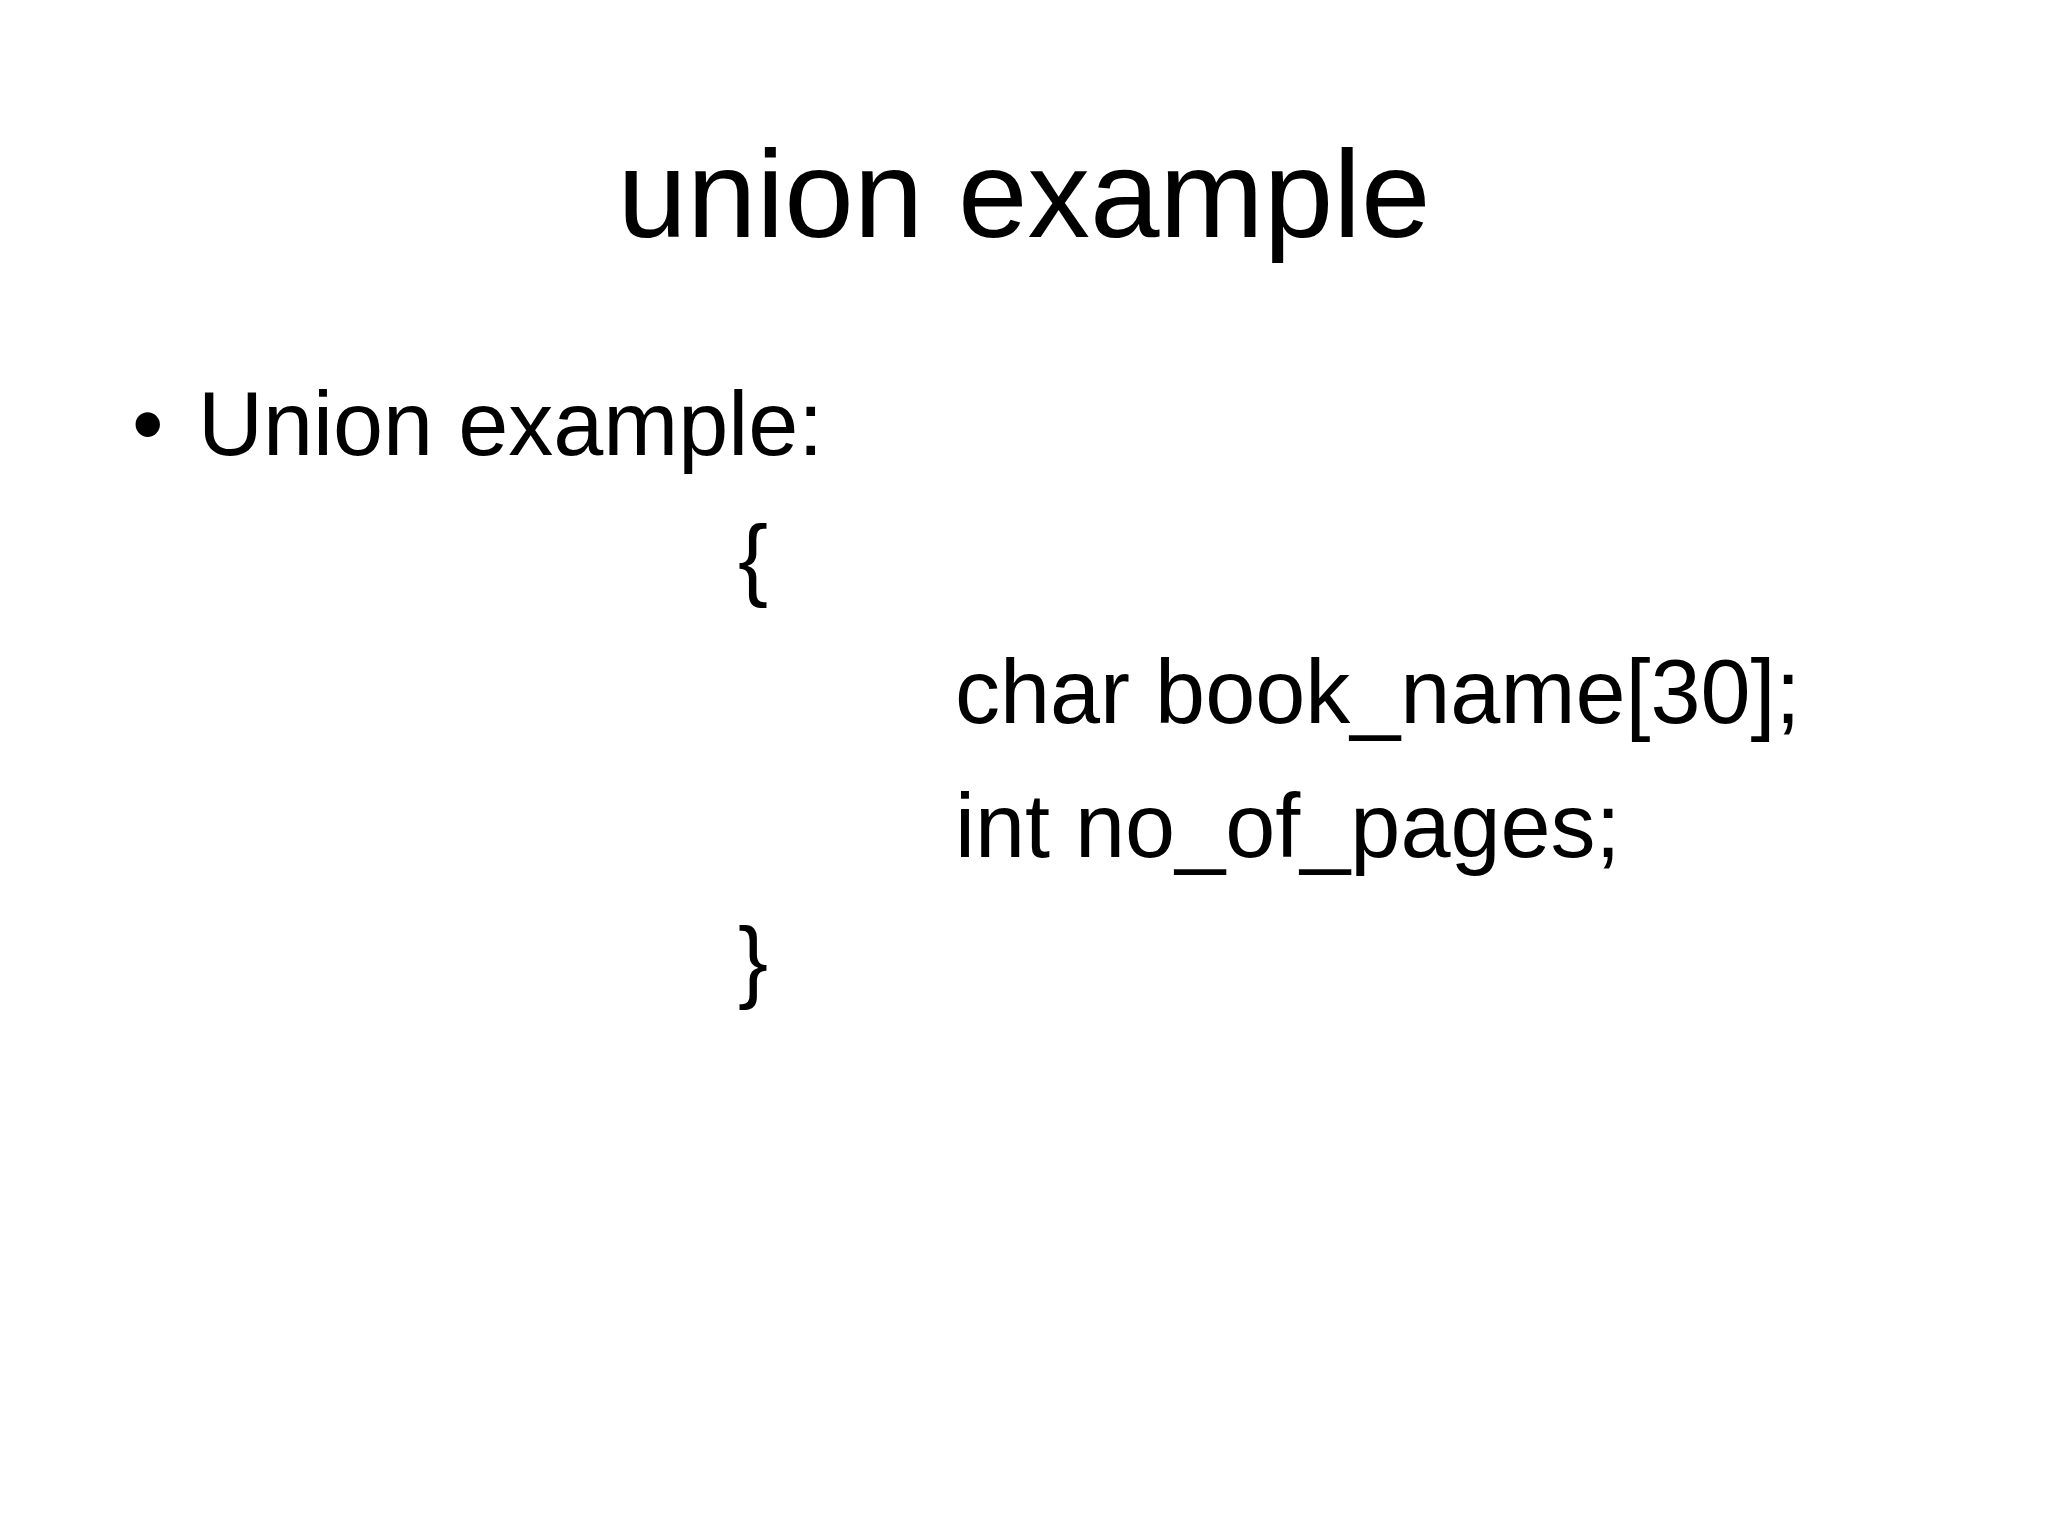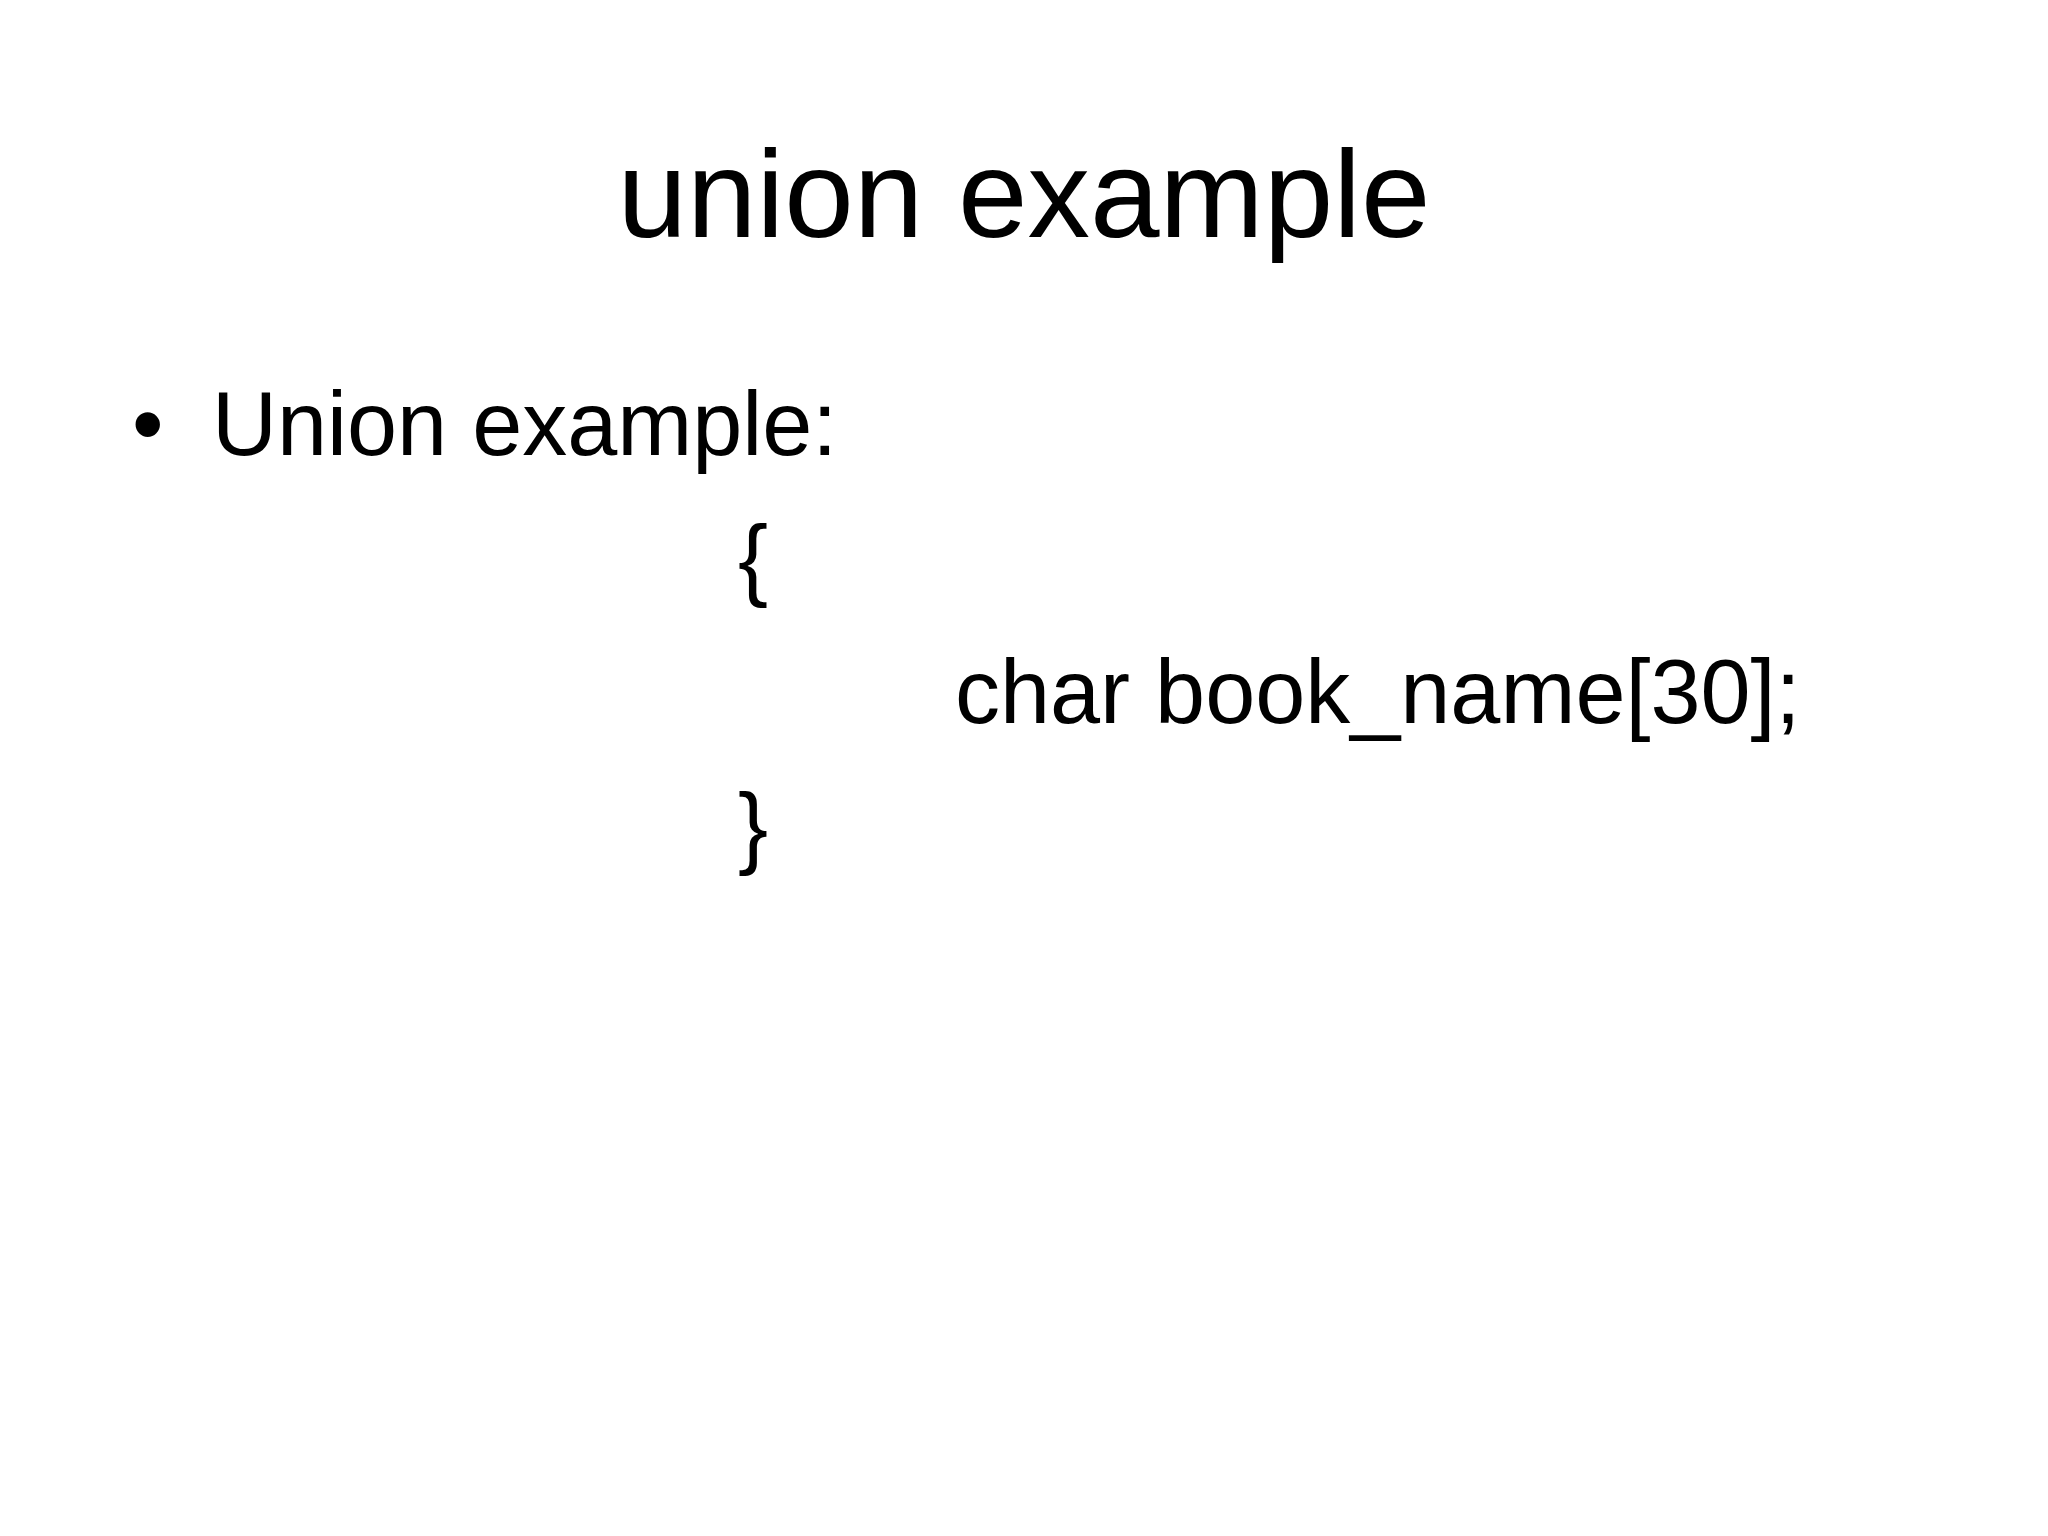--- a/index.html
+++ b/index.html
@@ -39,21 +39,21 @@
   .line {
     position: relative;
     height: 134px;
   }
   .seg {
     position: absolute;
     top: 0;
     white-space: pre;
   }
   .seg-marker { left: 132px; }
-  .seg-label  { left: 212px; }
+  .seg-label  { left: 198px; }
   .seg-code   { left: 955px; }
   .seg-brace  { left: 738px; }
 </style>
 </head>
 <body>
 
 <div class="slide">
 
   <h1 class="title">union example</h1>
 
@@ -66,20 +66,23 @@
 
     <div class="line">
       <span class="seg seg-brace">{</span>
     </div>
 
     <div class="line">
       <span class="seg seg-code">char book_name[30];</span>
     </div>
 
 
+    <div class="line">
+      <span class="seg seg-code">int no_of_pages;</span>
+    </div>
 
 
     <div class="line">
       <span class="seg seg-brace">}</span>
     </div>
 
   </div>
 </div>
 
 </body></html>

